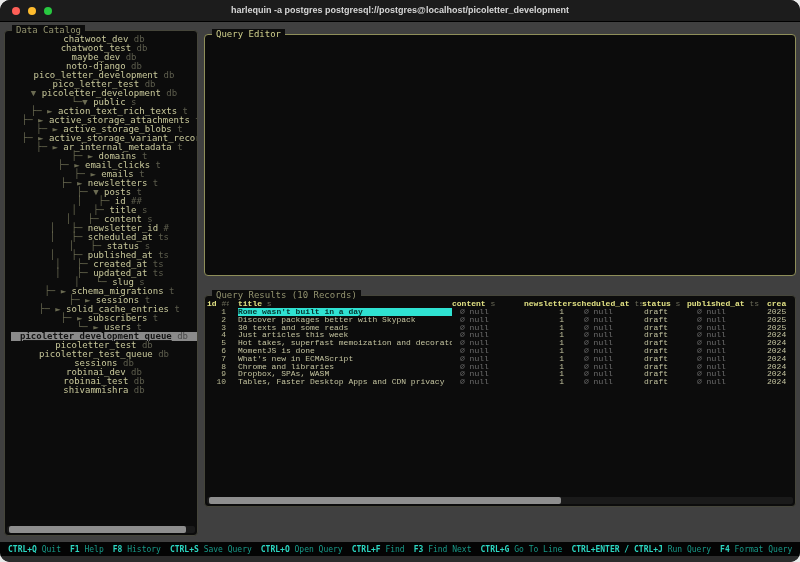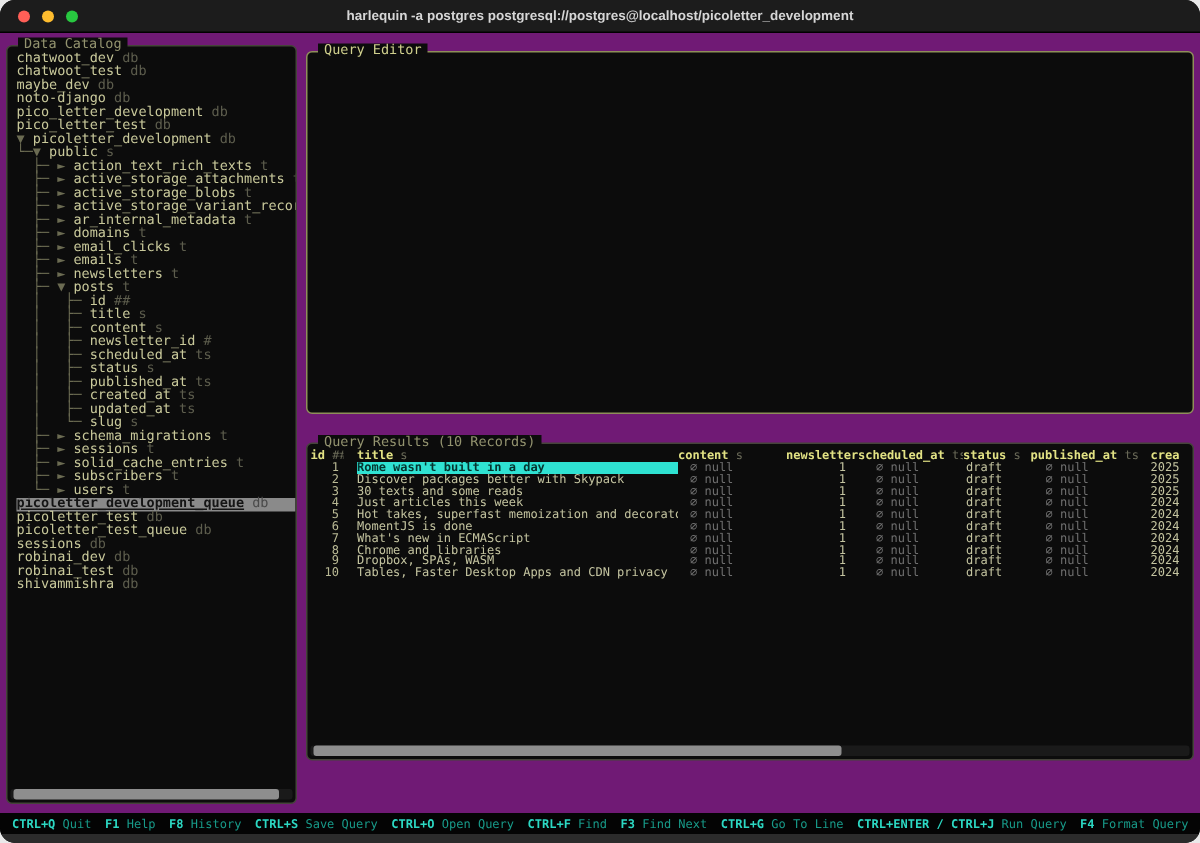--- a/index.html
+++ b/index.html
@@ -9,28 +9,28 @@
     background:#0a0a0a; border-radius:10px; overflow:hidden;
   }
   
   .titlebar { position:relative; height:22px; background:#1c1c1c; border-bottom:1px solid #000; }
   .lights { position:absolute; left:12px; top:7px; display:flex; gap:8px; }
   .light { width:8px; height:8px; border-radius:50%; }
   .light.red{ background:#ff5f57; } .light.yellow{ background:#febc2e; } .light.green{ background:#28c840; }
   .win-title { position:absolute; left:0; right:0; top:5px; text-align:center;
     font-family:"Liberation Sans", sans-serif; font-size:9px; font-weight:bold; color:#d6d6d6; }
   
-  .main { position:absolute; top:22px; left:0; right:0; bottom:20px; background:#701a75; }
+  .main { position:absolute; top:22px; left:0; right:0; bottom:20px; background:#404040; }
   .panel { position:absolute; border:1px solid #45453a; border-radius:4px; background:#0c0c0c; }
   .panel-title { position:absolute; top:-6px; left:7px; background:#0c0c0c; padding:0 4px;
     font-size:9px; color:#93936f; white-space:pre; }
   
   .sidebar { left:4px; top:8px; width:194px; height:506px; }
   .tree { margin-top:4px; padding-left:6px; overflow:hidden; }
-  .tree-row { white-space:pre; font-size:9px; line-height:9px; height:9px; color:#c9c99b; }
+  .tree-row { white-space:pre; font-size:9px; line-height:9px; height:9px; color:#c9c99b;text-align:center; }
   .tree-guides { color:#6b6b52; }
   .tree-name { color:#c9c99b; }
   .tree-type { color:#5d5d4d; }
   .tree-row.selected { background:#8a8a8a; }
   .tree-row.selected .tree-name { color:#141414; text-decoration:underline; font-weight:bold; }
   .tree-row.selected .tree-type { color:#4a4a4a; }
   
   .editor { left:204px; top:12px; width:592px; height:242px; border-color:#8f8f5a; }
   .editor .panel-title { color:#d0d08d; }
   .code-line { margin-top:2px; height:12px; line-height:12px; font-size:10px; background:#1a1a12; white-space:pre; }
@@ -43,21 +43,21 @@
   .tx { position:absolute; left:12px; top:2px; color:#a8a887; white-space:pre; }
   .limit-group { position:absolute; left:420px; top:1px; display:flex; align-items:center; gap:6px; }
   .checkbox { display:inline-block; width:10px; height:10px; background:#767676; color:#0d0d0d;
     font-size:8px; line-height:10px; text-align:center; font-weight:bold; }
   .limit-label { color:#8f8f74; white-space:pre; }
   .run-btn { position:absolute; right:0; top:0; border:none; background:#ececa0; color:#22220a;
     font-family:"DejaVu Sans Mono", monospace; font-size:9px; font-weight:bold;
     padding:2px 13px; cursor:pointer; white-space:pre; }
   
   .results { left:204px; top:273px; width:592px; height:212px; }
-  .thead, .trow { display:flex; white-space:pre; overflow:hidden; }
+  .thead, .trow { display:flex; white-space:pre; overflow:hidden;font-family:Liberation Mono, monospace; }
   .thead { margin-top:3px; font-size:8px; line-height:9px; }
   .hname { color:#e2e284; font-weight:bold; }
   .htype { color:#6a6a58; }
   .trow { font-size:8px; line-height:7.8px; height:7.8px; color:#c4c4a0; }
   .cell { overflow:hidden; flex:none; }
   .c0{ width:24px; text-align:right; padding-right:3px; }
   .c1{ width:214px; margin-left:9px; }
   .c2{ width:45px; } .trow .c2{ padding-left:8px; }
   .c3{ width:75px;padding-left:27px; } .trow .c3{ text-align:right; padding-right:8px; }
   .c4{ width:70px; } .trow .c4{ padding-left:12px; }

